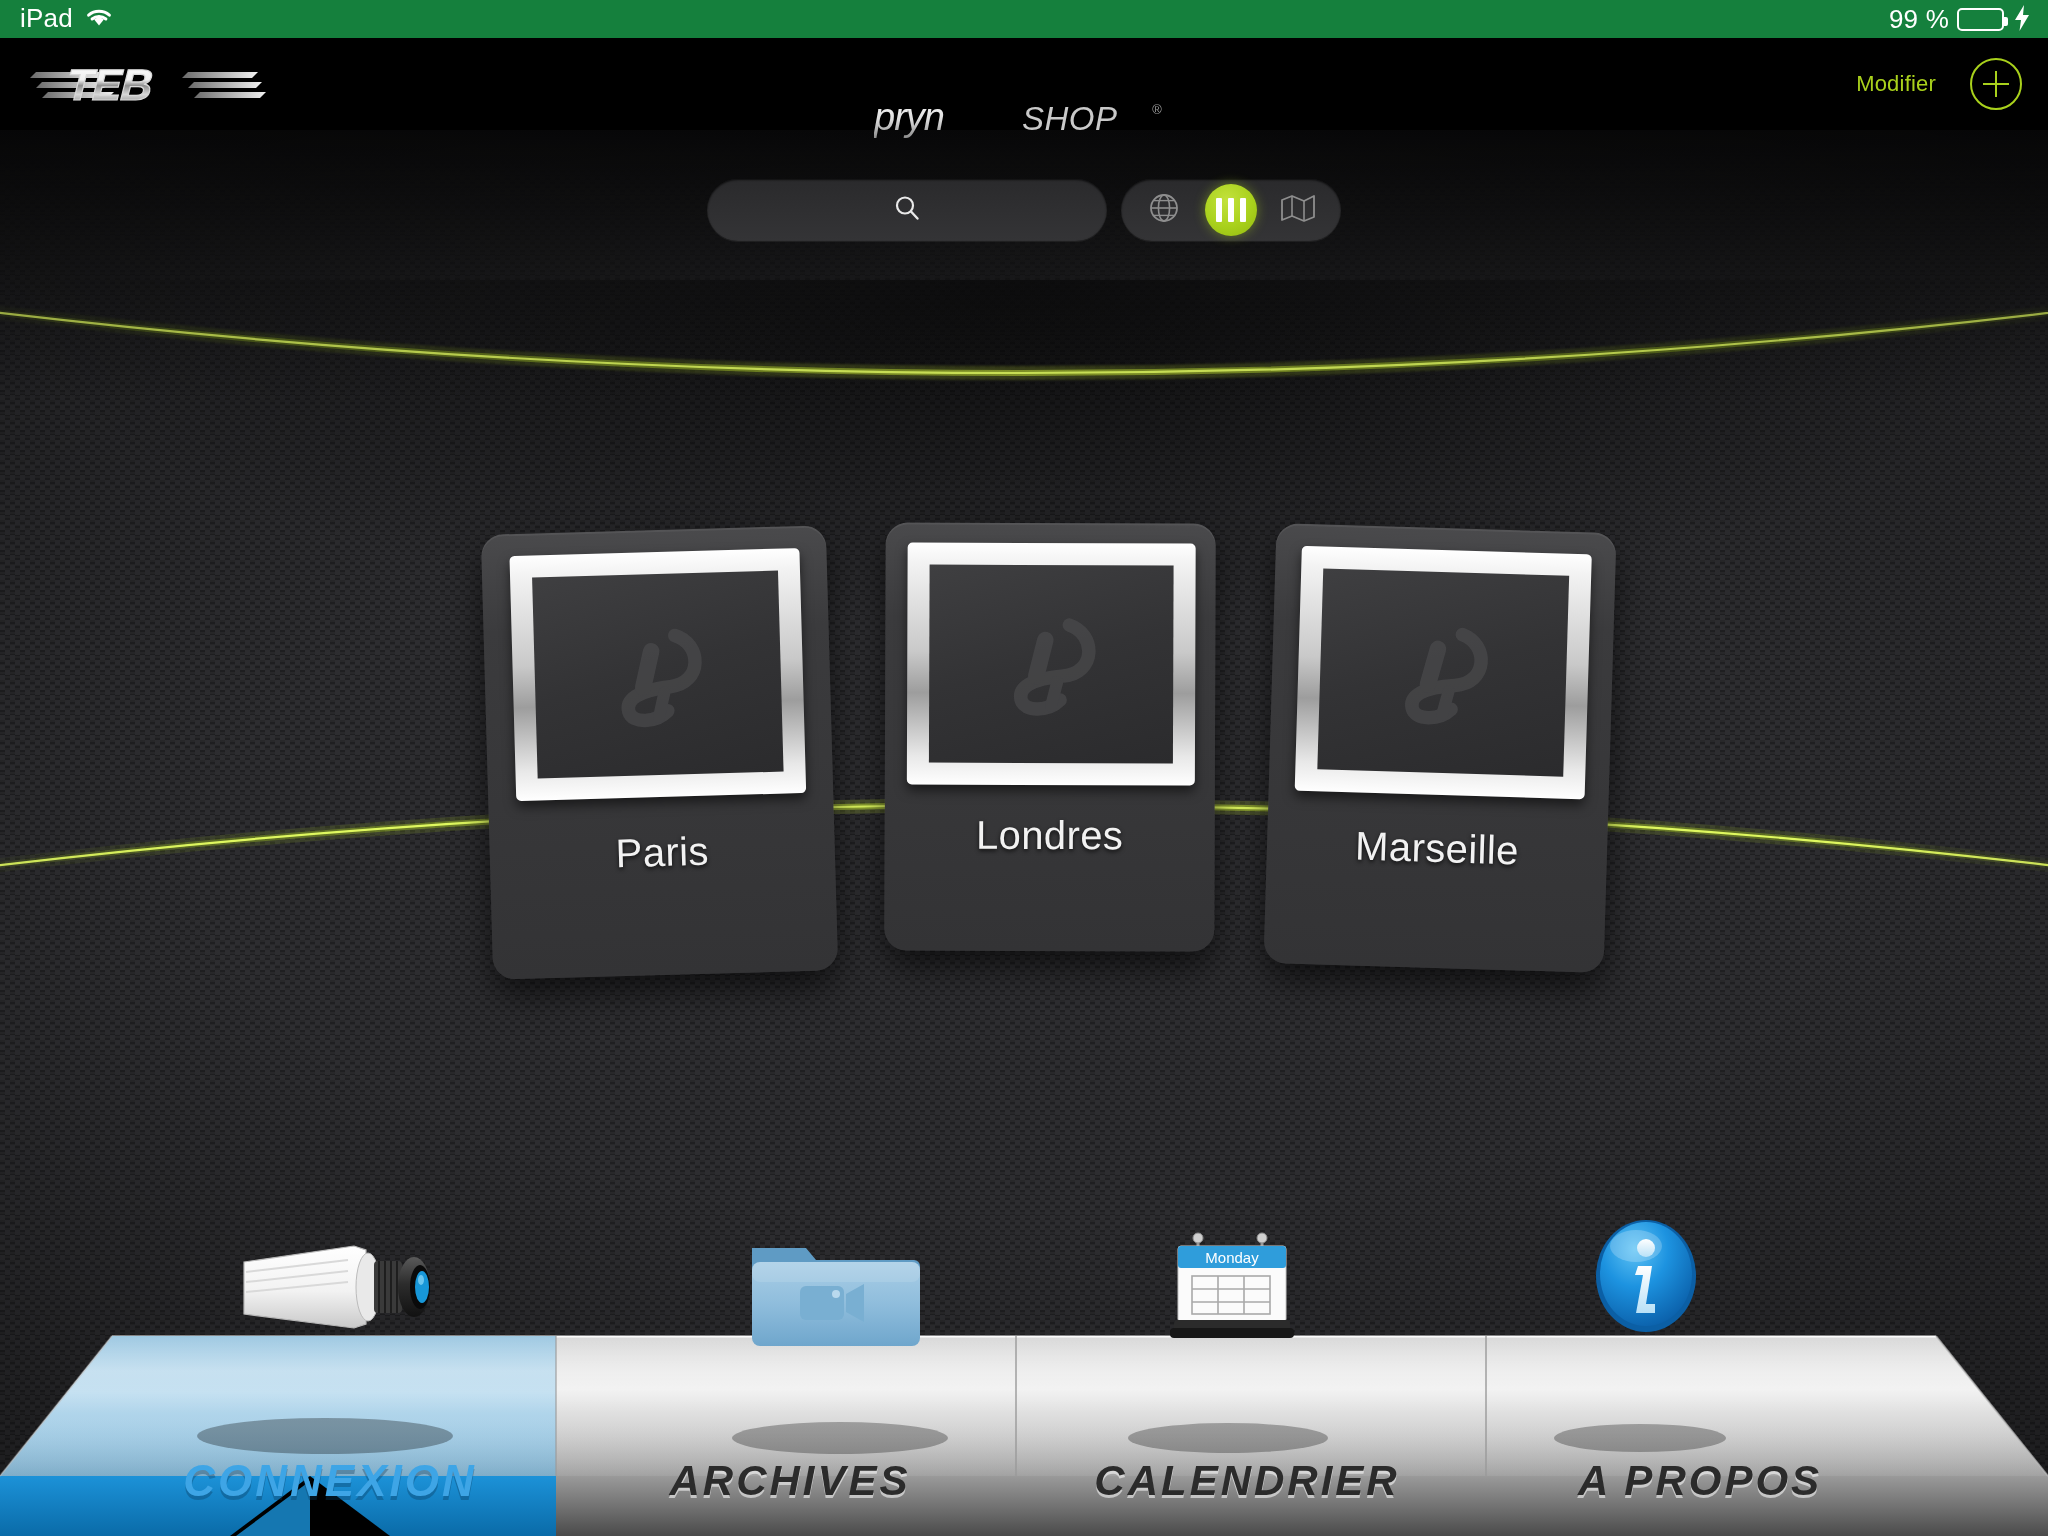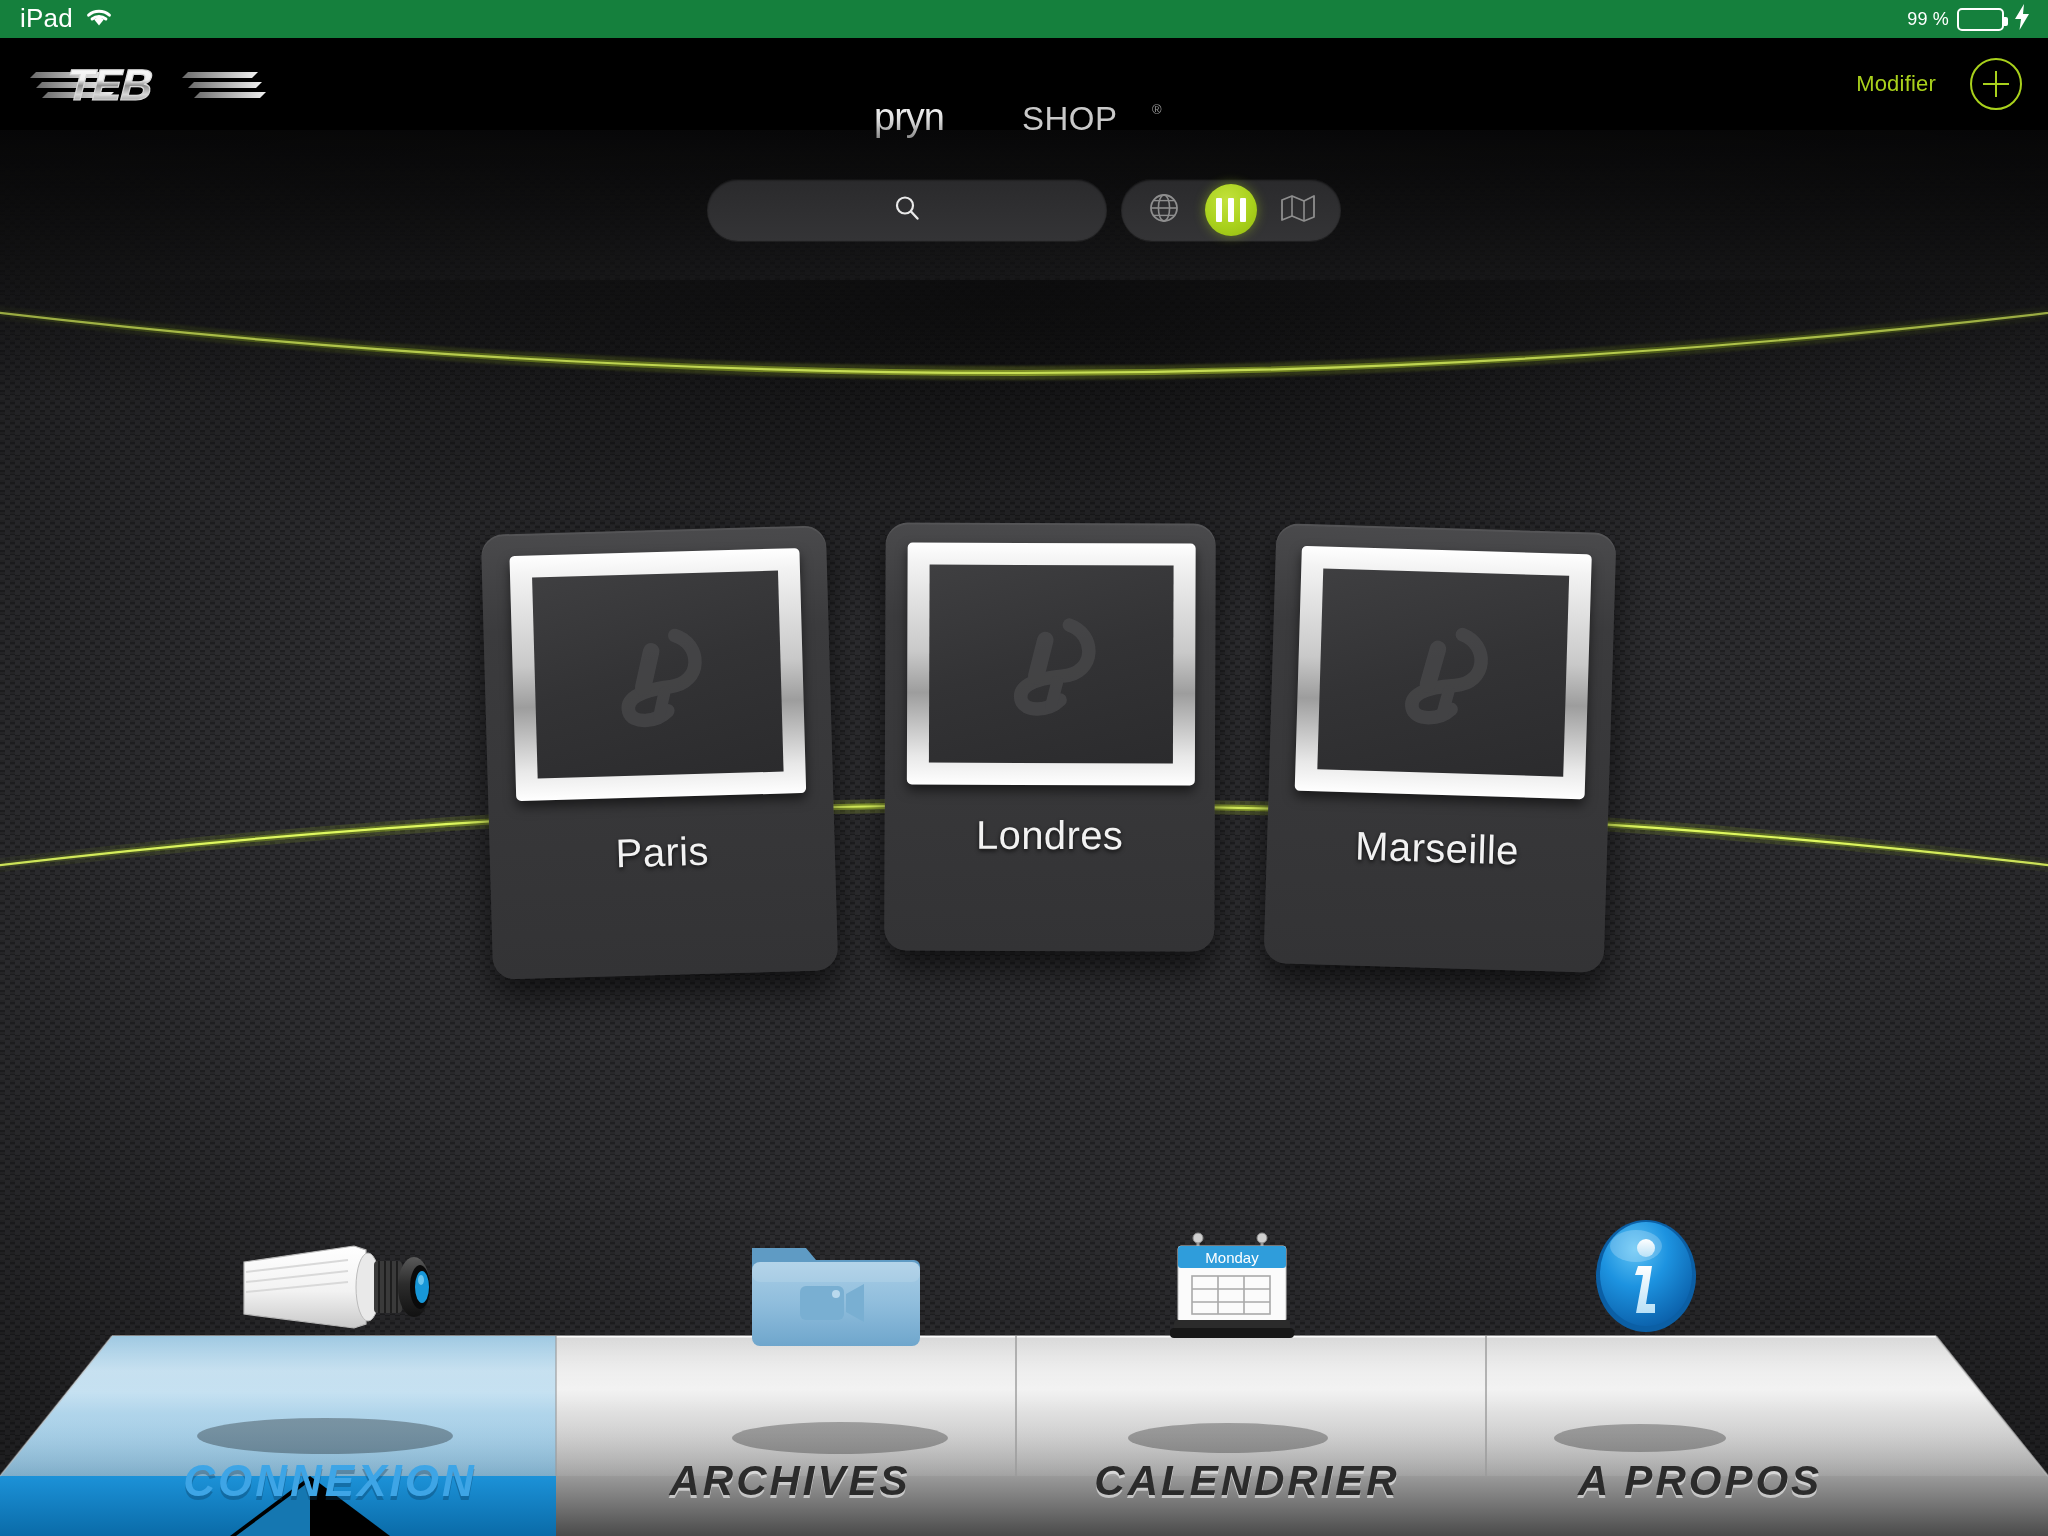--- a/index.html
+++ b/index.html
@@ -17,21 +17,21 @@
     background:#15803d; color:#fff; z-index:50;
   }
   .sb-left{ position:absolute; left:20px; top:3px; display:flex; align-items:center; gap:11px; }
   .sb-ipad{ font-size:26px; letter-spacing:0.2px; color:#fff; }
   .wifi-icon{ display:block; }
   .sb-center{
     position:absolute; left:0; width:2048px; top:4px; text-align:center;
     font-size:26px; font-weight:600; letter-spacing:0.3px;
   }
   .sb-right{ position:absolute; right:18px; top:4px; display:flex; align-items:center; gap:8px; }
-  .sb-pct{ font-size:18px; letter-spacing:0.2px; }
+  .sb-pct{ font-size:26px; letter-spacing:0.2px; }
   .batt{
     position:relative; width:47px; height:23px; border:2px solid #fff;
     border-radius:5px; padding:2px;
   }
   .batt::after{
     content:""; position:absolute; right:-6px; top:7px; width:4px; height:9px;
     background:#fff; border-radius:0 2px 2px 0;
   }
   .batt-fill{ height:100%; background:#4cd964; border-radius:2px; }
   .bolt{ margin-left:2px; }
@@ -41,21 +41,21 @@
     position:absolute; top:38px; left:0; width:2048px; height:92px;
     background:#000; z-index:45;
   }
   .teb-logo{
     position:absolute; left:28px; top:14px; width:250px; height:64px;
   }
   .brand{
     position:absolute; left:0; width:2048px; top:58px; text-align:center;
     pointer-events:none;
   }
-  .brand-svg{ display:inline-block; }
+  .brand-svg{ display:inline-block;font-style:italic; }
   .nav-right{
     position:absolute; right:26px; top:0; height:92px;
     display:flex; align-items:center; gap:34px;
   }
   .modifier{
     font-size:22px; color:#a9d11c; letter-spacing:0.2px; cursor:pointer;
   }
   .plus-btn{
     width:52px; height:52px; border:2.5px solid #a9d11c; border-radius:50%;
     position:relative; cursor:pointer;

